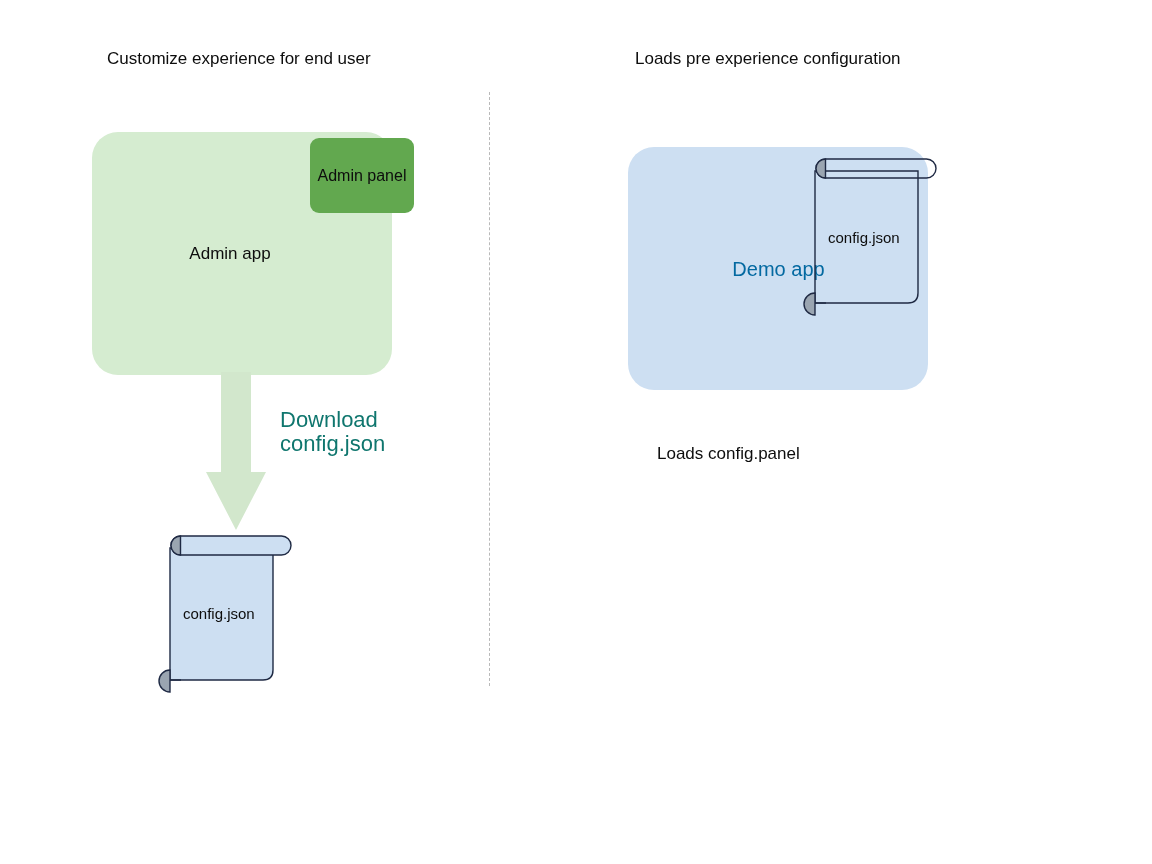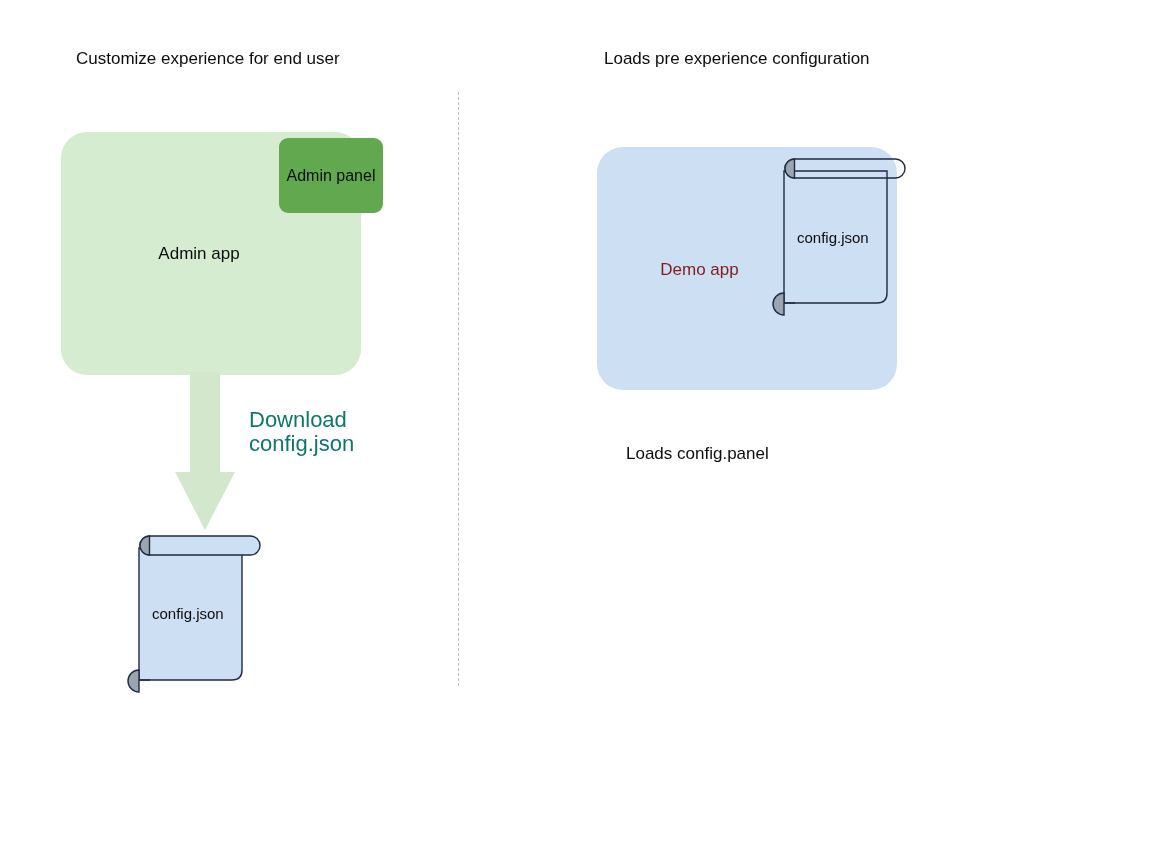--- a/index.html
+++ b/index.html
@@ -11,20 +11,21 @@
     width: 1152px;
     height: 864px;
     position: relative;
     font-family: "Liberation Sans", sans-serif;
     color: #000000;
     overflow: hidden;
   }
   .canvas {
     position: absolute;
     inset: 0;
+    margin-left: 31px;
   }
   .heading {
     position: absolute;
     font-size: 17px;
     line-height: 20px;
     color: #0d0d0d;
     white-space: nowrap;
   }
   #heading-left  { left: 76px;  top: 49px; }
   #heading-right { left: 604px; top: 49px; }
@@ -106,23 +107,24 @@
     height: 243px;
     background: #cddff2;
     border-radius: 26px;
   }
   #demo-app-label {
     position: absolute;
     left: 597px;
     top: 259px;
     width: 205px;
     text-align: center;
-    font-size: 17px;
+    font-size: 20px;
     line-height: 21px;
-    color: #7f1d1d;
+    color: #0369a1;
+    padding-left: 48px;
   }
   #loads-config-label {
     position: absolute;
     left: 626px;
     top: 443px;
     font-size: 17px;
     line-height: 22px;
     color: #0d0d0d;
     white-space: nowrap;
   }

